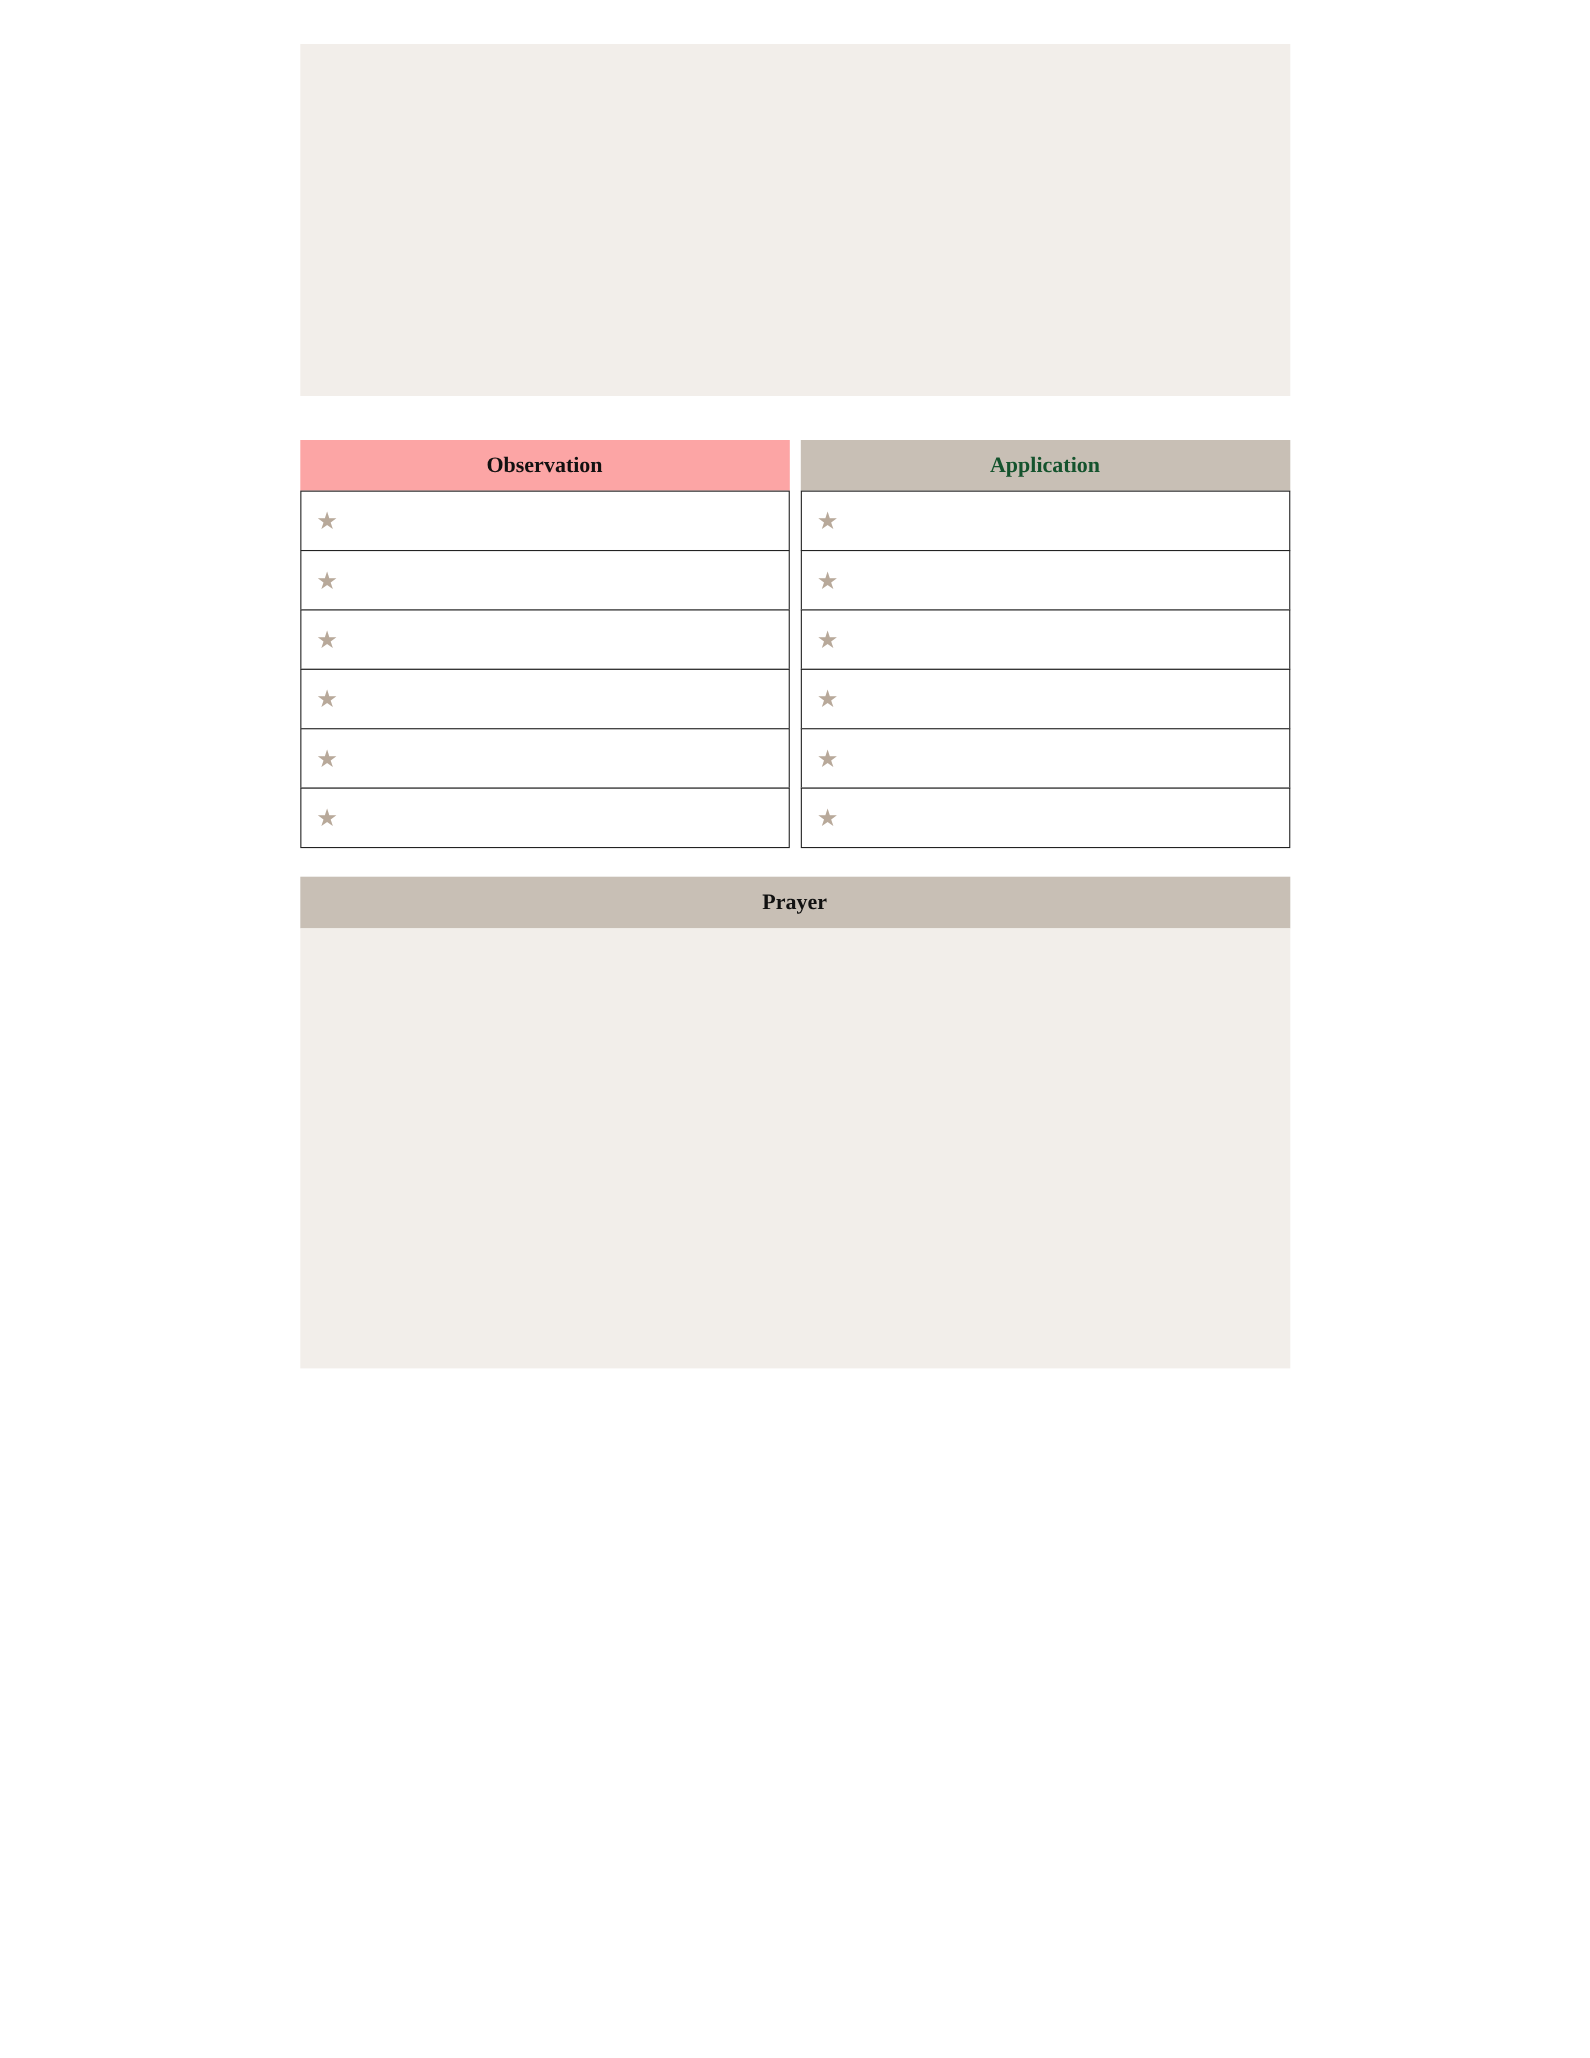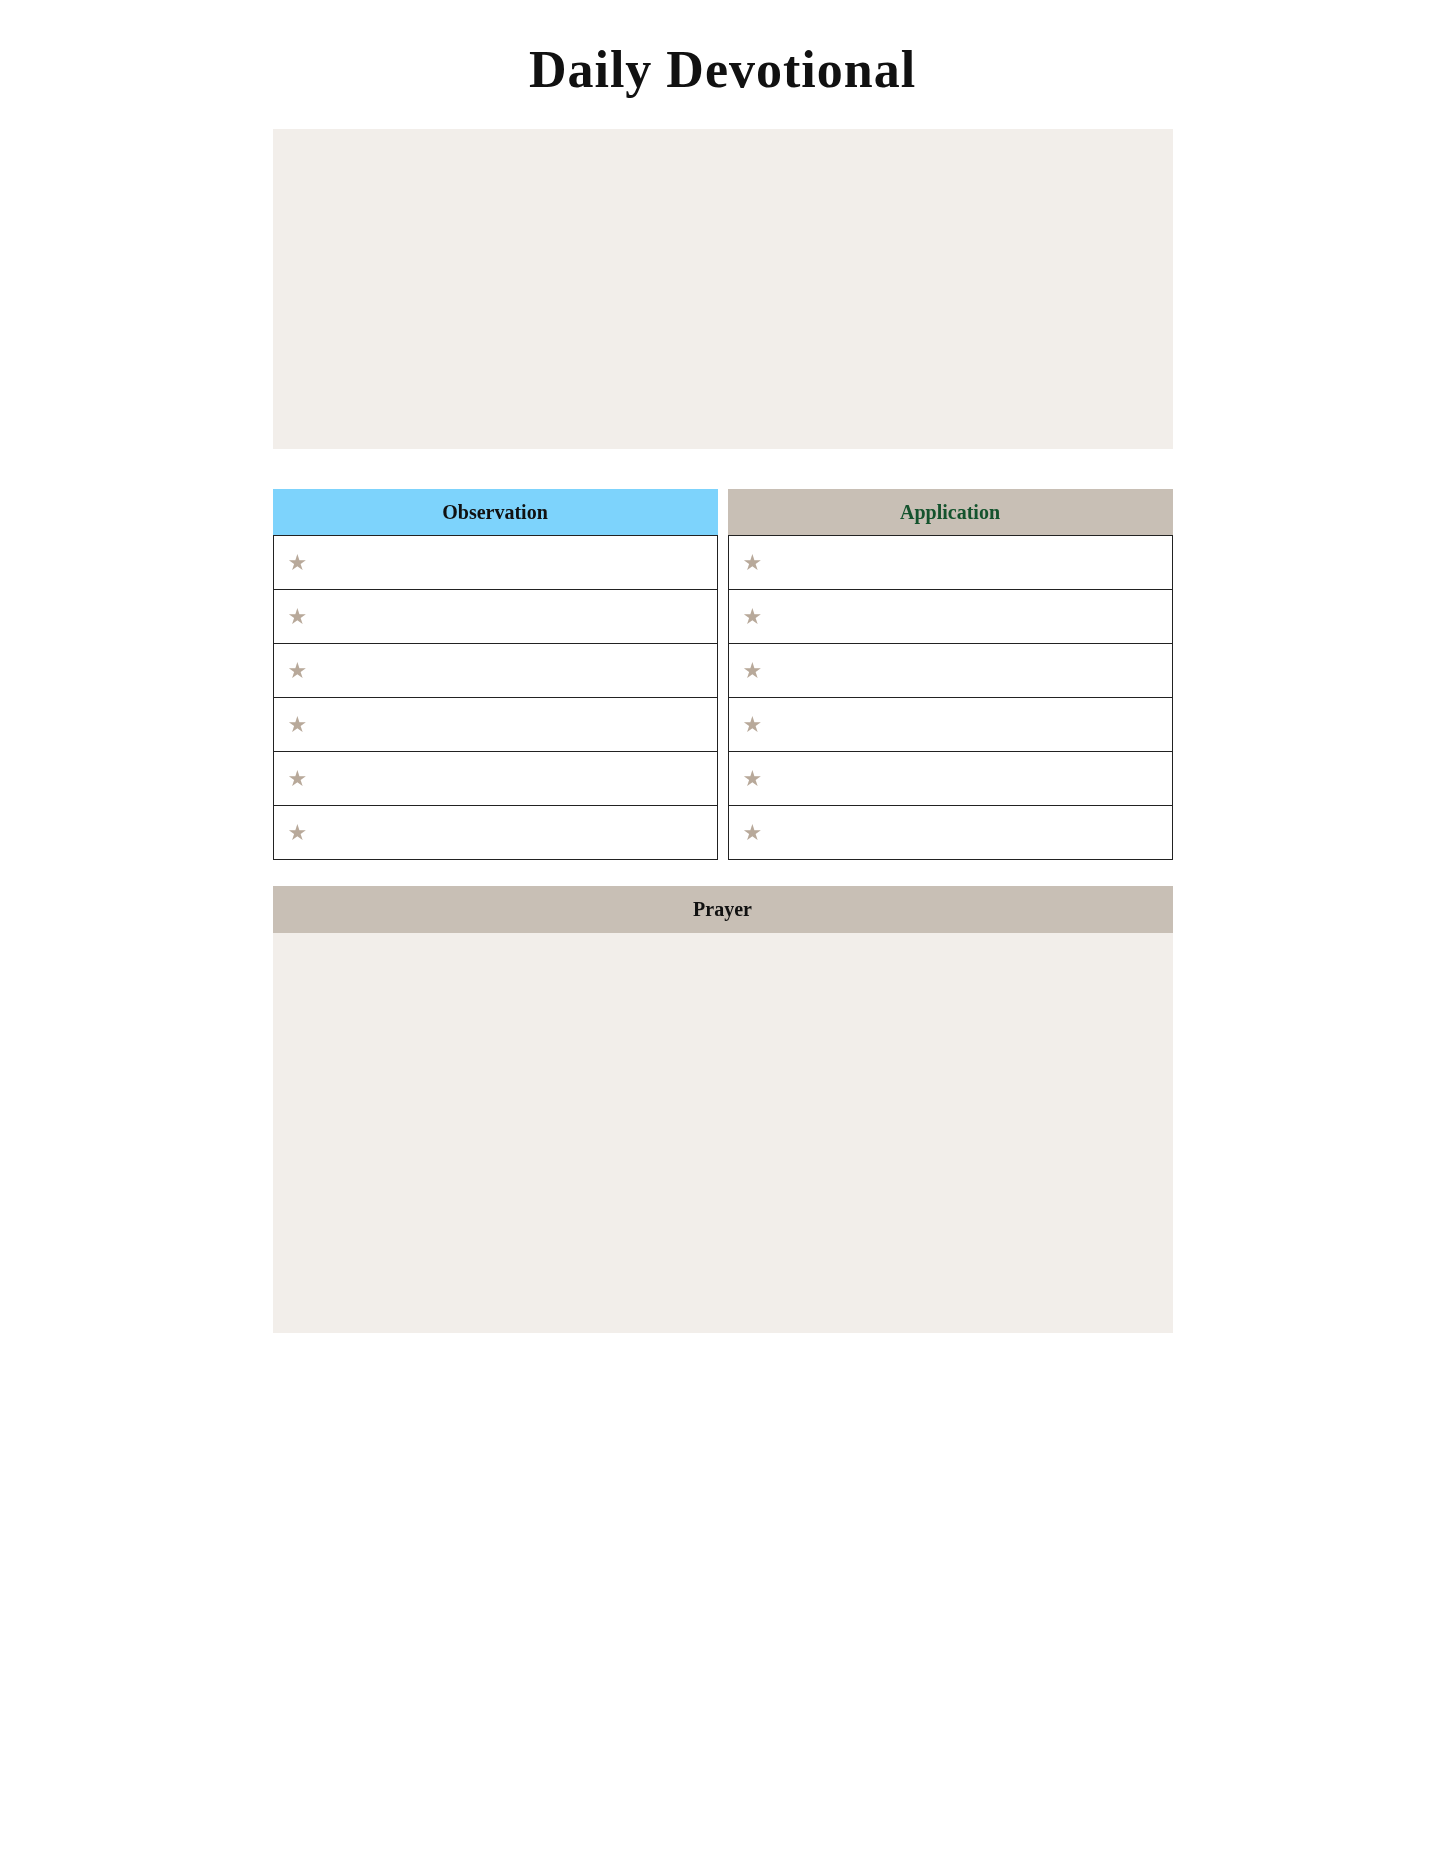--- a/index.html
+++ b/index.html
@@ -56,21 +56,21 @@
       flex-direction: column;
       margin-bottom: 0;
     }
 
     .obs-app-headers {
       display: flex;
     }
 
     .obs-header {
       flex: 1;
-      background-color: #7dd3fc;
+      background-color: #fca5a5;
       text-align: center;
       font-size: 20px;
       font-weight: 700;
       padding: 12px 0;
       color: #111111;
       font-family: Georgia, serif;
     }
 
     .app-header {
       flex: 1;
@@ -119,21 +119,20 @@
     .prayer-area {
       background-color: #f2eeea;
       height: 400px;
     }
   </style>
 </head>
 <body>
 
 <div class="page">
 
-  <h1 class="page-title">Daily Devotional</h1>
 
   <div>
     <div class="scripture-area"></div>
   </div>
 
   <div class="obs-app-section">
     <div class="obs-app-headers">
       <div class="obs-header">Observation</div>
       <div class="app-header">Application</div>
     </div>

